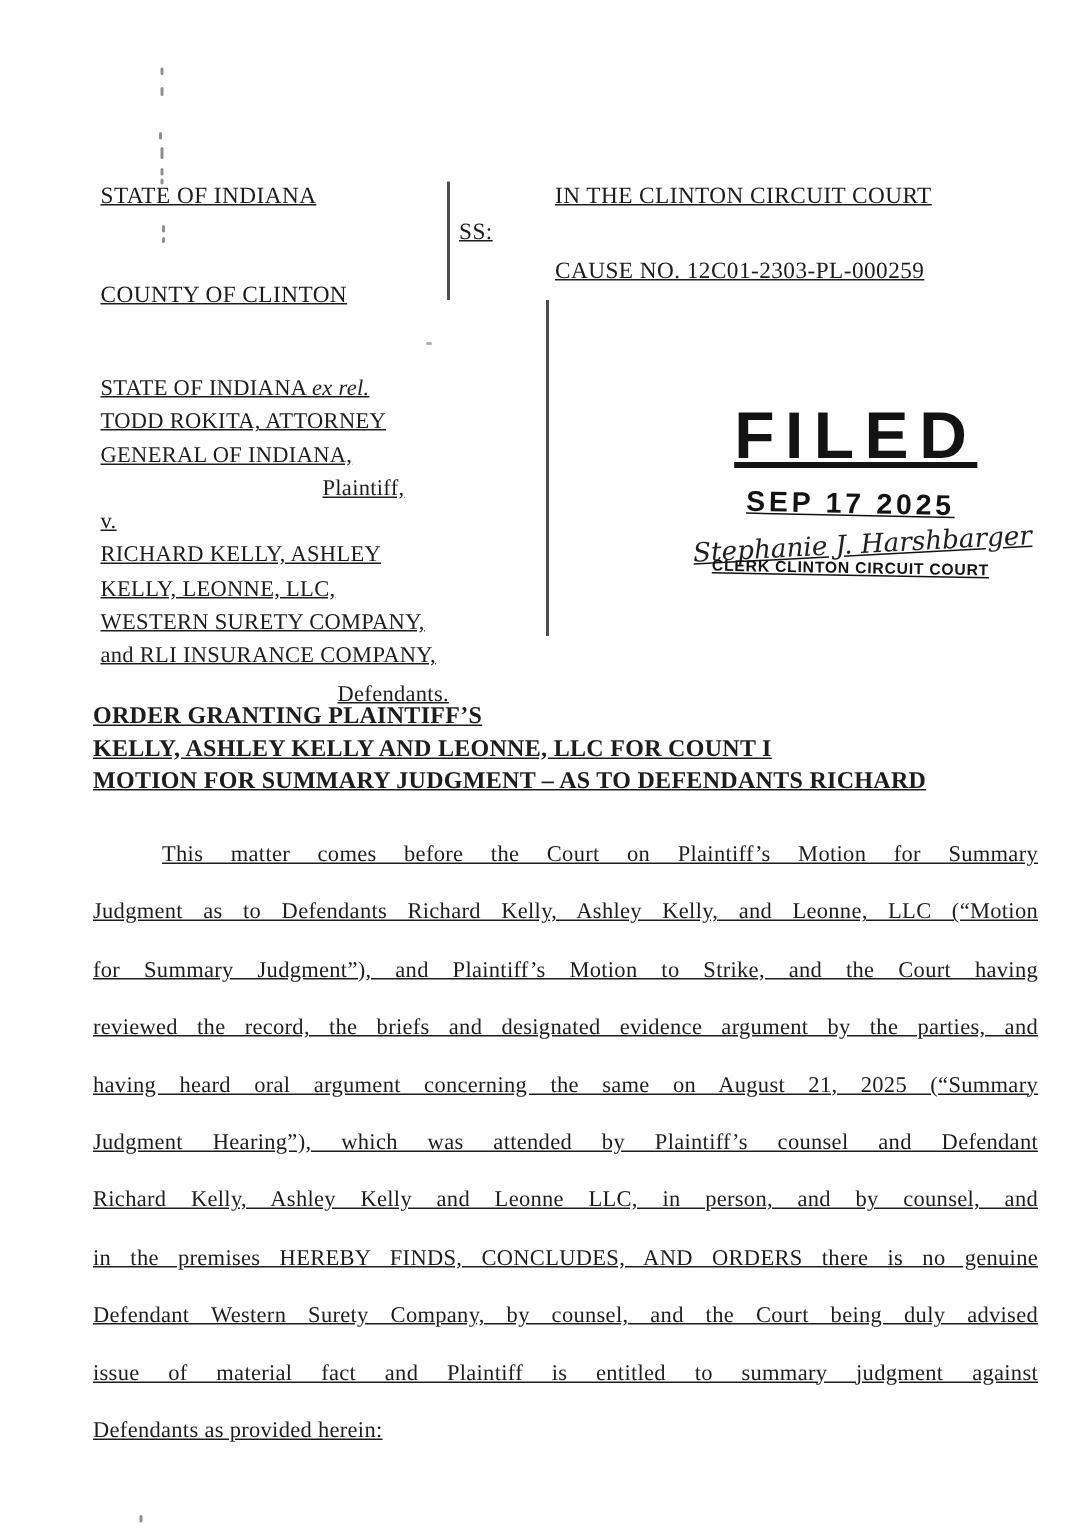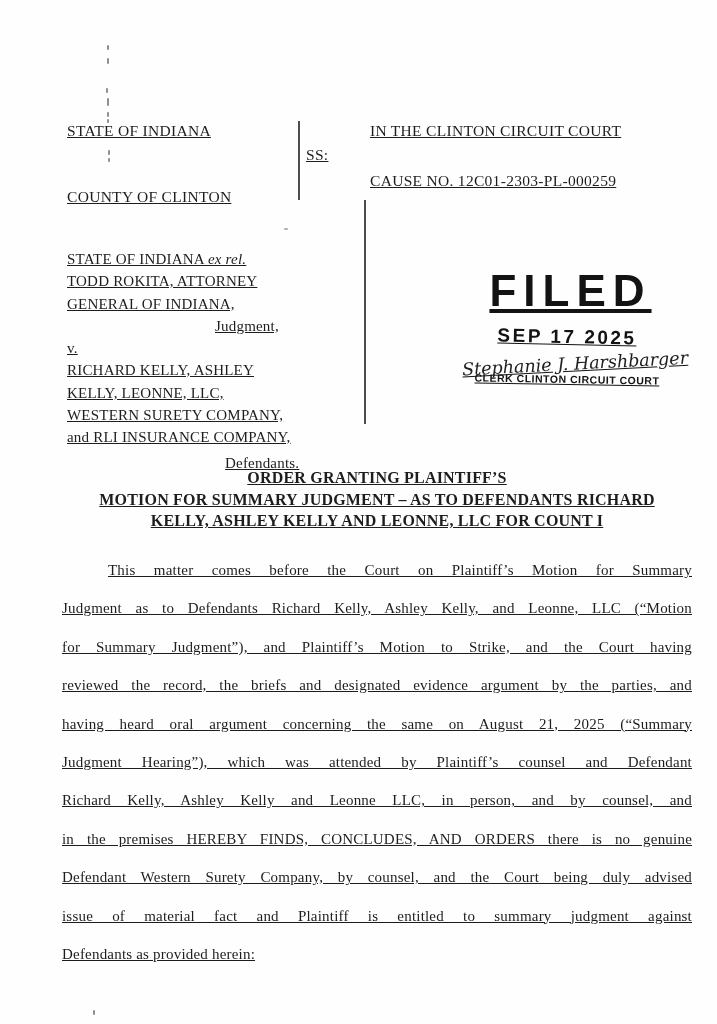--- a/index.html
+++ b/index.html
@@ -28,21 +28,21 @@
            font-family:"Liberation Sans", sans-serif; color:#131313; }
   .stamp-filed { font-size:44px; font-weight:600; letter-spacing:7px; padding-left:7px; }
   .stamp-date  { margin-top:10px; font-size:19px; font-weight:700; letter-spacing:2.5px;
                  transform:rotate(1.2deg); }
   .stamp-sign  { margin-top:6px; font-family:"DejaVu Serif", serif; font-style:italic;
                  font-size:17.5px; color:#202020; transform:rotate(-3deg); white-space:nowrap; }
   .stamp-clerk { margin-top:-1px; font-size:10.5px; font-weight:700; letter-spacing:0.5px;
                  transform:rotate(1deg); white-space:nowrap; }
 
   
-  .title { left:62px; top:467px; width:630px; text-align:center; font-weight:bold;
+  .title { left:62px; top:467px; width:630px; text-align:left; font-weight:bold;
            font-size:16px; line-height:21.6px; letter-spacing:0.2px; }
 
   
   .body { left:62px; top:551px; width:630px; font-size:15px; }
   .body-line { height:38.4px; line-height:38.4px; letter-spacing:0.2px;
                text-align:justify; text-align-last:justify; white-space:normal;
                box-sizing:border-box; width:630px; }
   .body-line.first { padding-left:46px; }
   .body-line.last  { text-align-last:left; }
 
@@ -69,41 +69,41 @@
   <div class="abs hdr" style="left:67px;top:172px;margin-top:16px;">COUNTY OF CLINTON</div>
   <div class="vline vline-header"></div>
   <div class="abs hdr" style="left:306px;top:146px;">SS:</div>
   <div class="abs hdr" style="left:370px;top:122px;">IN THE CLINTON CIRCUIT COURT</div>
   <div class="abs hdr" style="left:370px;top:172px;">CAUSE NO. 12C01-2303-PL-000259</div>
 
   <div class="abs caption">
     <div><span>STATE OF INDIANA </span><span class="it">ex rel.</span></div>
     <div>TODD ROKITA, ATTORNEY</div>
     <div>GENERAL OF INDIANA,</div>
-    <div class="role-plaintiff">Judgment,</div>
+    <div class="role-plaintiff">Plaintiff,</div>
     <div>v.</div>
     <div>RICHARD KELLY, ASHLEY</div>
     <div>KELLY, LEONNE, LLC,</div>
     <div>WESTERN SURETY COMPANY,</div>
     <div>and RLI INSURANCE COMPANY,</div>
     <div class="role-defendant" style="margin-top:3px;">Defendants.</div>
   </div>
   <div class="vline vline-caption"></div>
 
   <div class="abs stamp">
     <div class="stamp-filed">FILED</div>
     <div class="stamp-date">SEP 17 2025</div>
     <div class="stamp-sign">Stephanie J. Harshbarger</div>
     <div class="stamp-clerk">CLERK CLINTON CIRCUIT COURT</div>
   </div>
 
   <div class="abs title">
     <div>ORDER GRANTING PLAINTIFF’S</div>
+    <div>KELLY, ASHLEY KELLY AND LEONNE, LLC FOR COUNT I</div>
     <div>MOTION FOR SUMMARY JUDGMENT – AS TO DEFENDANTS RICHARD</div>
-    <div>KELLY, ASHLEY KELLY AND LEONNE, LLC FOR COUNT I</div>
   </div>
 
   <div class="abs body">
     <div class="body-line first">This matter comes before the Court on Plaintiff’s Motion for Summary</div>
     <div class="body-line">Judgment as to Defendants Richard Kelly, Ashley Kelly, and Leonne, LLC (“Motion</div>
     <div class="body-line">for Summary Judgment”), and Plaintiff’s Motion to Strike, and the Court having</div>
     <div class="body-line">reviewed the record, the briefs and designated evidence argument by the parties, and</div>
     <div class="body-line">having heard oral argument concerning the same on August 21, 2025 (“Summary</div>
     <div class="body-line">Judgment Hearing”), which was attended by Plaintiff’s counsel and Defendant</div>
     <div class="body-line">Richard Kelly, Ashley Kelly and Leonne LLC, in person, and by counsel, and</div>

